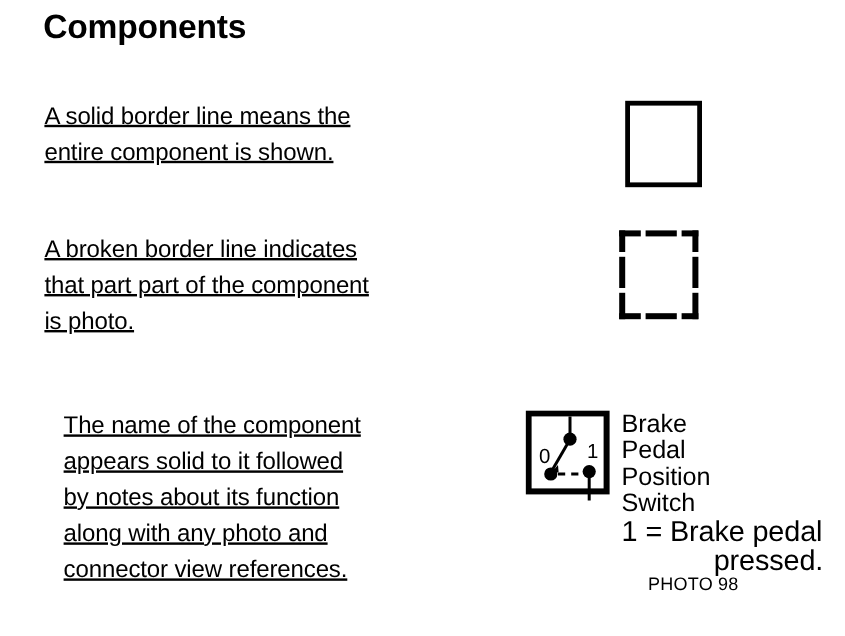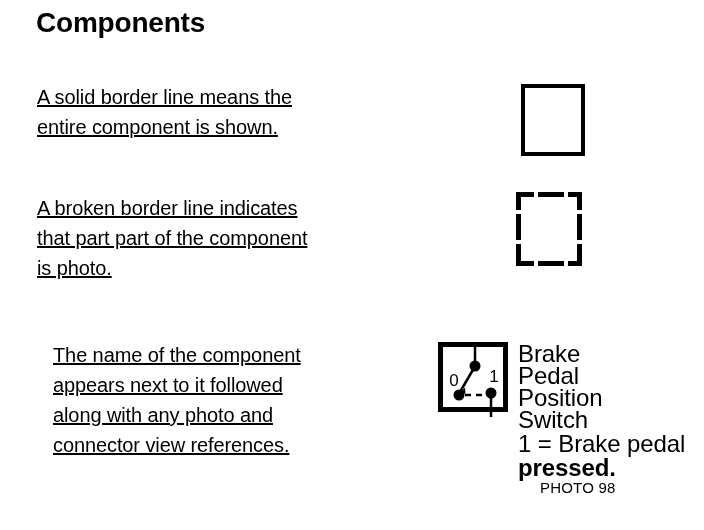--- a/index.html
+++ b/index.html
@@ -94,37 +94,37 @@
     width: 72px;
     height: 76px;
   }
   #switch-symbol svg { display: block; }
 
   
   #component-name {
     position: absolute;
     left: 518px;
     top: 343px;
-    font-size: 24px;
+    font-size: 21px;
     line-height: 22px;
     letter-spacing: -0.1px;
   }
   #component-name .ln { display: block; white-space: nowrap; }
 
   #component-notes {
     position: absolute;
     left: 518px;
     top: 432px;
     font-size: 24px;
     line-height: 24px;
     letter-spacing: -0.1px;
     width: 186px;
   }
   #component-notes .ln { display: block; white-space: nowrap; }
-  #component-notes .ln.indent { text-align: left; padding-right: 18px; font-weight: bold; }
+  #component-notes .ln.indent { text-align: right; padding-right: 18px; }
 
   #photo-ref {
     position: absolute;
     left: 540px;
     top: 479px;
     font-size: 15px;
     line-height: 18px;
     letter-spacing: 0.2px;
     white-space: nowrap;
   }
@@ -157,21 +157,22 @@
   <span class="seg v l-t"></span>
   <span class="seg v l-m"></span>
   <span class="seg v l-b"></span>
   <span class="seg v r-t"></span>
   <span class="seg v r-m"></span>
   <span class="seg v r-b"></span>
 </div>
 
 <div id="para-naming" class="body-para">
   <span class="ln">The name of the component</span>
-  <span class="ln">appears next to it followed</span>
+  <span class="ln">appears solid to it followed</span>
+  <span class="ln">by notes about its function</span>
   <span class="ln">along with any photo and</span>
   <span class="ln">connector view references.</span>
 </div>
 
 <div id="switch-symbol">
   <svg width="72" height="76" viewBox="0 0 72 76" xmlns="http://www.w3.org/2000/svg">
 
     <rect x="2.5" y="2.5" width="65" height="65" fill="#ffffff" stroke="#000000" stroke-width="5"></rect>
 
     <line x1="37" y1="5" x2="37" y2="22" stroke="#000000" stroke-width="2.5"></line>

